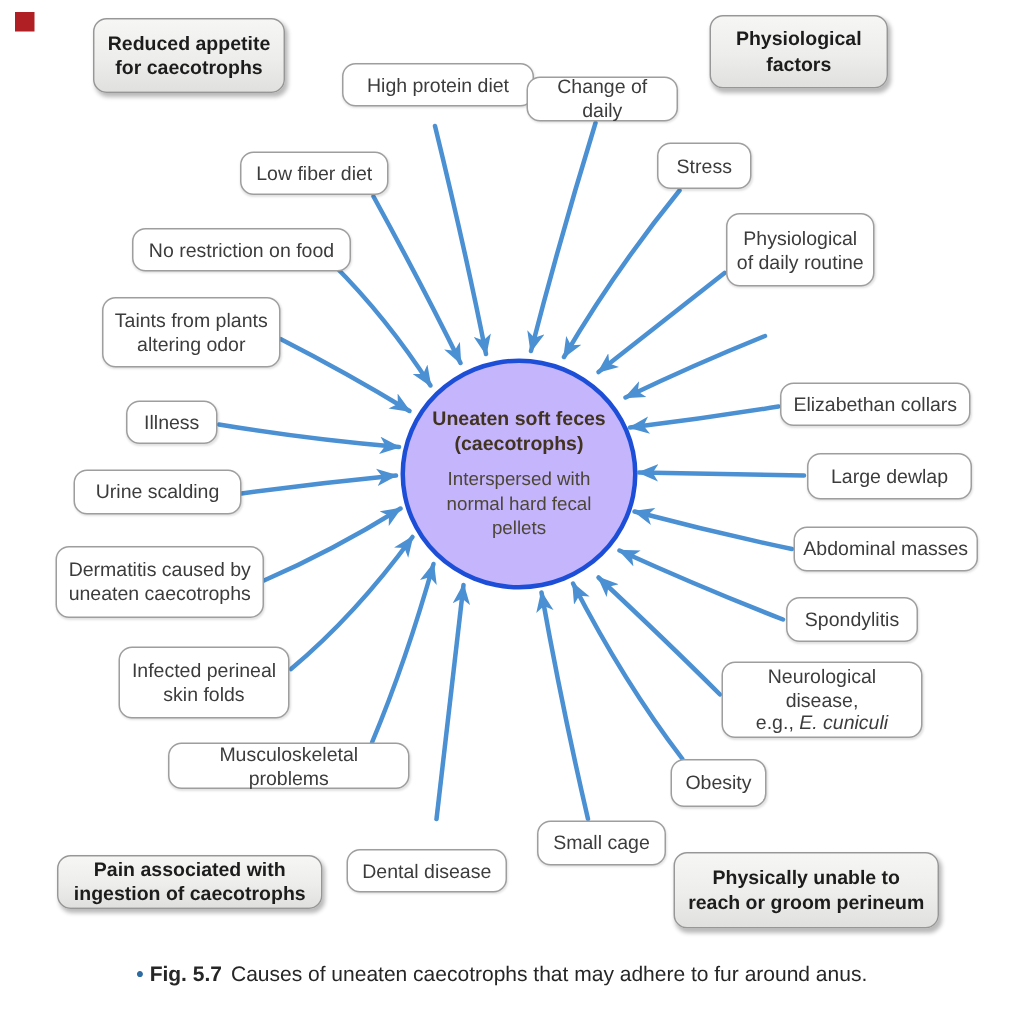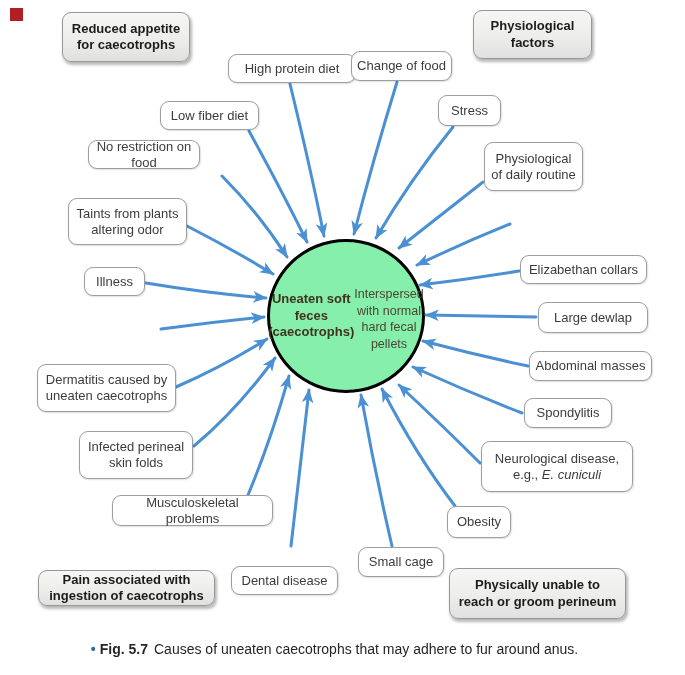--- a/index.html
+++ b/index.html
@@ -9,22 +9,22 @@
   .node{position:absolute;display:flex;flex-direction:column;align-items:center;justify-content:center;
         background:#ffffff;border:1px solid #9e9e9e;border-radius:9px;
         font-size:13px;color:#3c3c3c;text-align:center;line-height:1.22;
         padding:2px 5px;box-sizing:border-box;box-shadow:0.5px 1px 1.5px rgba(0,0,0,0.12);}
   .hdr{position:absolute;display:flex;align-items:center;justify-content:center;
        background:linear-gradient(180deg,#f6f6f4 0%,#ededeb 55%,#e0e0de 100%);
        border:1px solid #979797;border-radius:9px;
        font-size:13px;font-weight:bold;color:#1c1c1c;text-align:center;line-height:1.25;
        padding:16px 6px;box-sizing:border-box;box-shadow:1.5px 2.5px 3px rgba(0,0,0,0.28);}
   .circle{position:absolute;left:267px;top:239px;width:158px;height:154px;border-radius:50%;
-          background:#86efac;border:3px solid #000000;box-sizing:border-box;
-          display:flex;flex-direction:row;align-items:center;justify-content:center;text-align:center;}
+          background:#c4b5fd;border:3px solid #1d4ed8;box-sizing:border-box;
+          display:flex;flex-direction:column;align-items:center;justify-content:center;text-align:center;}
   .c-title{font-weight:bold;font-size:13px;color:#41331f;line-height:1.3;width:126px;}
   .c-sub{font-size:12.5px;color:#4c4636;line-height:1.32;width:118px;margin-top:6px;}
   .caption{position:absolute;left:0;right:16px;top:641px;text-align:center;font-size:14px;color:#262626;}
   .caption .bullet{color:#2d6ca2;font-weight:bold;margin-right:4px;}
   .caption .fig{font-weight:bold;margin-right:6px;}
   .corner-marker{position:absolute;left:10px;top:8px;width:13px;height:13px;background:#b01f24;}
   i{font-style:italic;text-align:right;}
 </style>
 </head>
 <body>
@@ -75,70 +75,73 @@
   <div class="hdr" style="left:473px;top:10px;width:119px;height:49px">
     <span>Physiological factors</span>
   </div>
   <div class="hdr" style="left:38px;top:570px;width:177px;height:36px">
     <span>Pain associated with ingestion of caecotrophs</span>
   </div>
   <div class="hdr" style="left:449px;top:568px;width:177px;height:51px">
     <span>Physically unable to reach or groom perineum</span>
   </div>
 
-  <div class="node" style="left:228px;top:54px;width:128px;height:29px">
+  <div class="node" style="left:228px;top:42px;width:128px;height:29px">
     <span>High protein diet</span>
   </div>
   <div class="node" style="left:160px;top:101px;width:99px;height:29px">
     <span>Low fiber diet</span>
   </div>
-  <div class="node" style="left:88px;top:140px;width:112px;height:29px">
+  <div class="node" style="left:88px;top:152px;width:146px;height:29px">
     <span>No restriction on food</span>
   </div>
   <div class="node" style="left:68px;top:198px;width:119px;height:47px">
     <span>Taints from plants altering odor</span>
   </div>
   <div class="node" style="left:84px;top:267px;width:61px;height:29px">
     <span>Illness</span>
+  </div>
+  <div class="node" style="left:49px;top:313px;width:112px;height:30px">
+    <span>Urine scalding</span>
   </div>
   <div class="node" style="left:37px;top:364px;width:139px;height:48px">
     <span>Dermatitis caused by uneaten caecotrophs</span>
   </div>
   <div class="node" style="left:79px;top:431px;width:114px;height:48px">
     <span>Infected perineal skin folds</span>
   </div>
   <div class="node" style="left:112px;top:495px;width:161px;height:31px">
     <span>Musculoskeletal problems</span>
   </div>
   <div class="node" style="left:231px;top:566px;width:107px;height:29px">
     <span>Dental disease</span>
   </div>
 
   <div class="node" style="left:351px;top:51px;width:101px;height:30px">
-    <span>Change of food</span>
+    <span>Change of daily</span>
   </div>
   <div class="node" style="left:438px;top:95px;width:63px;height:31px">
     <span>Stress</span>
   </div>
   <div class="node" style="left:484px;top:142px;width:99px;height:49px">
     <span>Physiological of daily routine</span>
   </div>
   <div class="node" style="left:520px;top:255px;width:127px;height:29px">
     <span>Elizabethan collars</span>
   </div>
   <div class="node" style="left:538px;top:302px;width:110px;height:31px">
     <span>Large dewlap</span>
   </div>
   <div class="node" style="left:529px;top:351px;width:123px;height:30px">
     <span>Abdominal masses</span>
   </div>
   <div class="node" style="left:524px;top:398px;width:88px;height:30px">
     <span>Spondylitis</span>
   </div>
-  <div class="node" style="left:481px;top:441px;width:152px;height:51px">
+  <div class="node" style="left:481px;top:441px;width:134px;height:51px">
     <span>Neurological disease,</span>
     <span><span>e.g., </span><i>E. cuniculi</i></span>
   </div>
   <div class="node" style="left:447px;top:506px;width:64px;height:32px">
     <span>Obesity</span>
   </div>
   <div class="node" style="left:358px;top:547px;width:86px;height:30px">
     <span>Small cage</span>
   </div>
 

